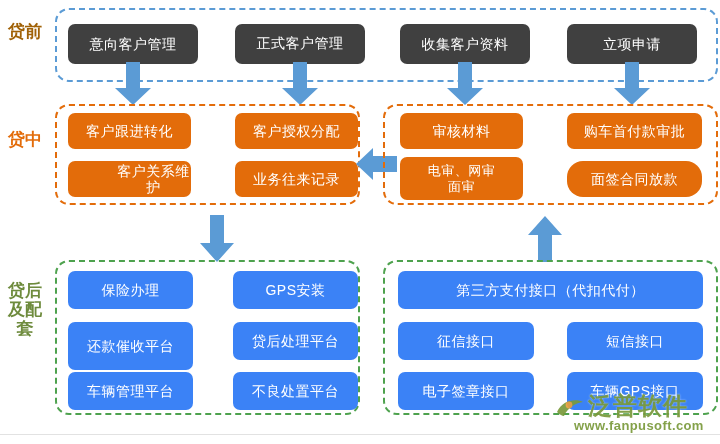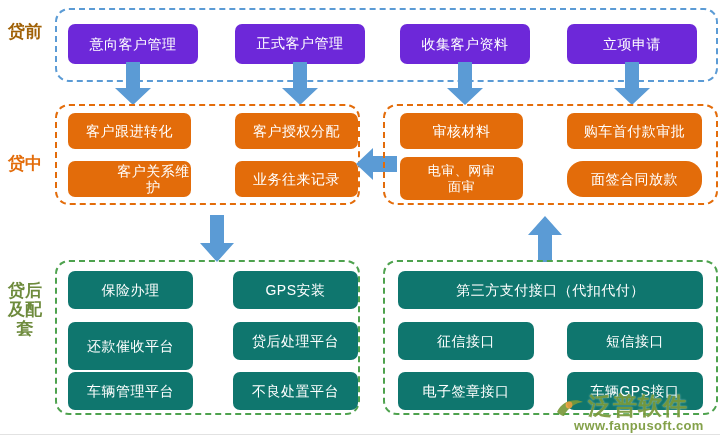--- a/index.html
+++ b/index.html
@@ -16,21 +16,21 @@
     position: absolute;
     width: 46px;
     text-align: center;
     font-weight: bold;
     font-size: 17px;
     line-height: 19px;
     letter-spacing: 0px;
     word-break: break-all;
   }
   .stage-label.blue  { color:#a16207; }
-  .stage-label.orange{ color:#E36C0A;margin-top:24px; }
+  .stage-label.orange{ color:#E36C0A; }
   .stage-label.green { color:#6E8B3D; }
 
   
   .panel {
     position: absolute;
     border-radius: 14px;
     background: transparent;
   }
   .panel.blue   { border: 2px dashed #5B9BD5; }
   .panel.orange { border: 2px dashed #E36C0A; }
@@ -43,23 +43,23 @@
     color:#ffffff;
     display:flex;
     align-items:center;
     justify-content:center;
     text-align:center;
     font-size: 14px;
     line-height: 16px;
     letter-spacing: .5px;
     white-space: pre-line;
   }
-  .node.blue   { background:#6d28d9; }
+  .node.blue   { background:#404040; }
   .node.orange { background:#E36C0A; }
-  .node.green  { background:#0f766e; }
+  .node.green  { background:#3b82f6; }
   .node.small  { font-size: 13px; }
 
   
   .arrow { position:absolute; }
   .arrow svg { display:block; }
 
   
   #watermark {
     position:absolute;
     left:556px; top:392px;

